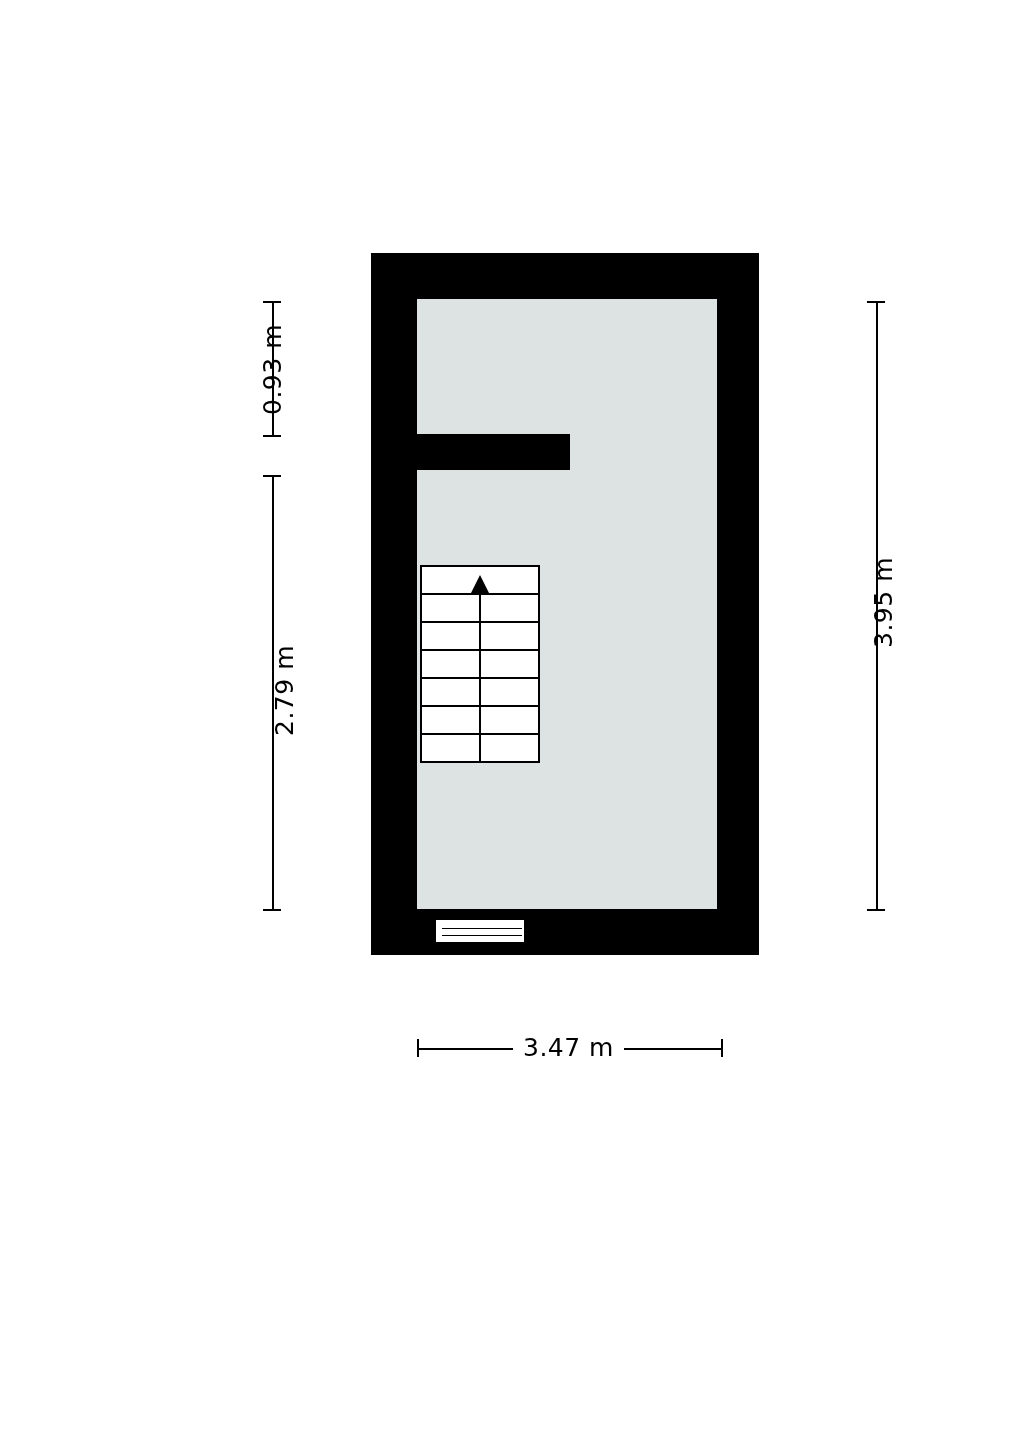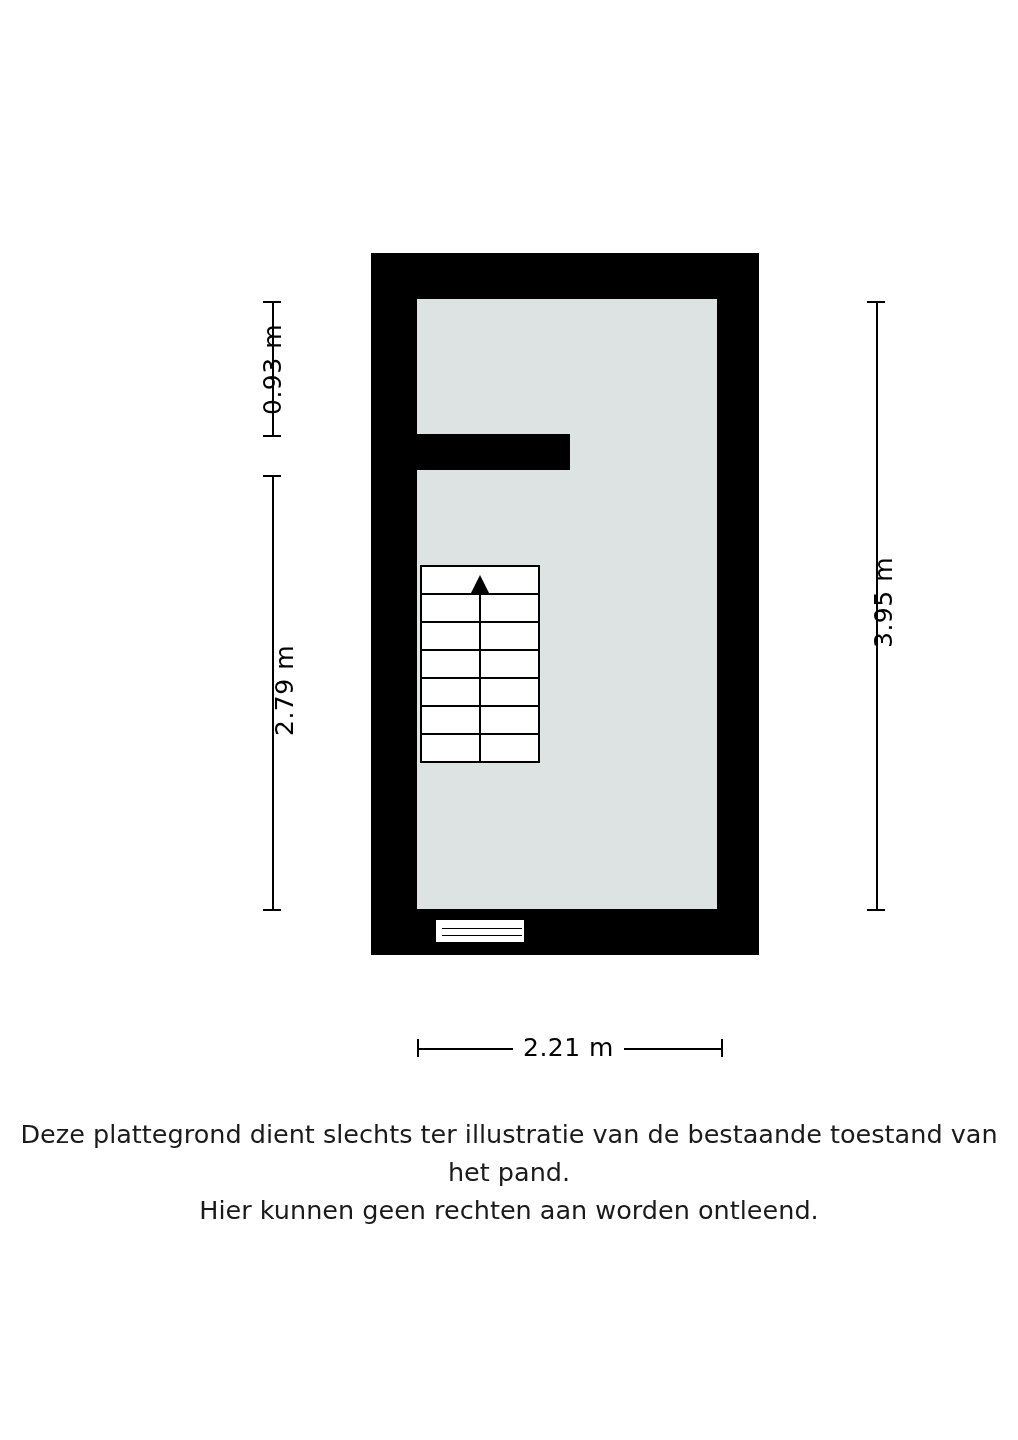--- a/index.html
+++ b/index.html
@@ -226,20 +226,16 @@
   <div class="dim-label-v" style="left:197px; top:676px; width:175px;">2.79 m</div>
 
   <div class="dim-line-v" style="left:876px; top:301px; height:608px;"></div>
   <div class="tick-h" style="left:876px; top:301px;"></div>
   <div class="tick-h" style="left:876px; top:909px;"></div>
   <div class="dim-label-v" style="left:796px; top:588px; width:175px;">3.95 m</div>
 
   <div class="dim-line-h" style="left:417px; top:1048px; width:305px;"></div>
   <div class="tick-v" style="left:417px; top:1048px;"></div>
   <div class="tick-v" style="left:721px; top:1048px;"></div>
-  <div class="dim-label-h" style="left:513px; top:1033px;">2.21 m</div>
-
-  <div class="disclaimer">
-    <span>Deze plattegrond dient slechts ter illustratie van de bestaande toestand van het pand.</span>
-    <span class="line2">Hier kunnen geen rechten aan worden ontleend.</span>
-  </div>
+  <div class="dim-label-h" style="left:513px; top:1033px;">3.47 m</div>
+
 
 </div>
 
 </body></html>

